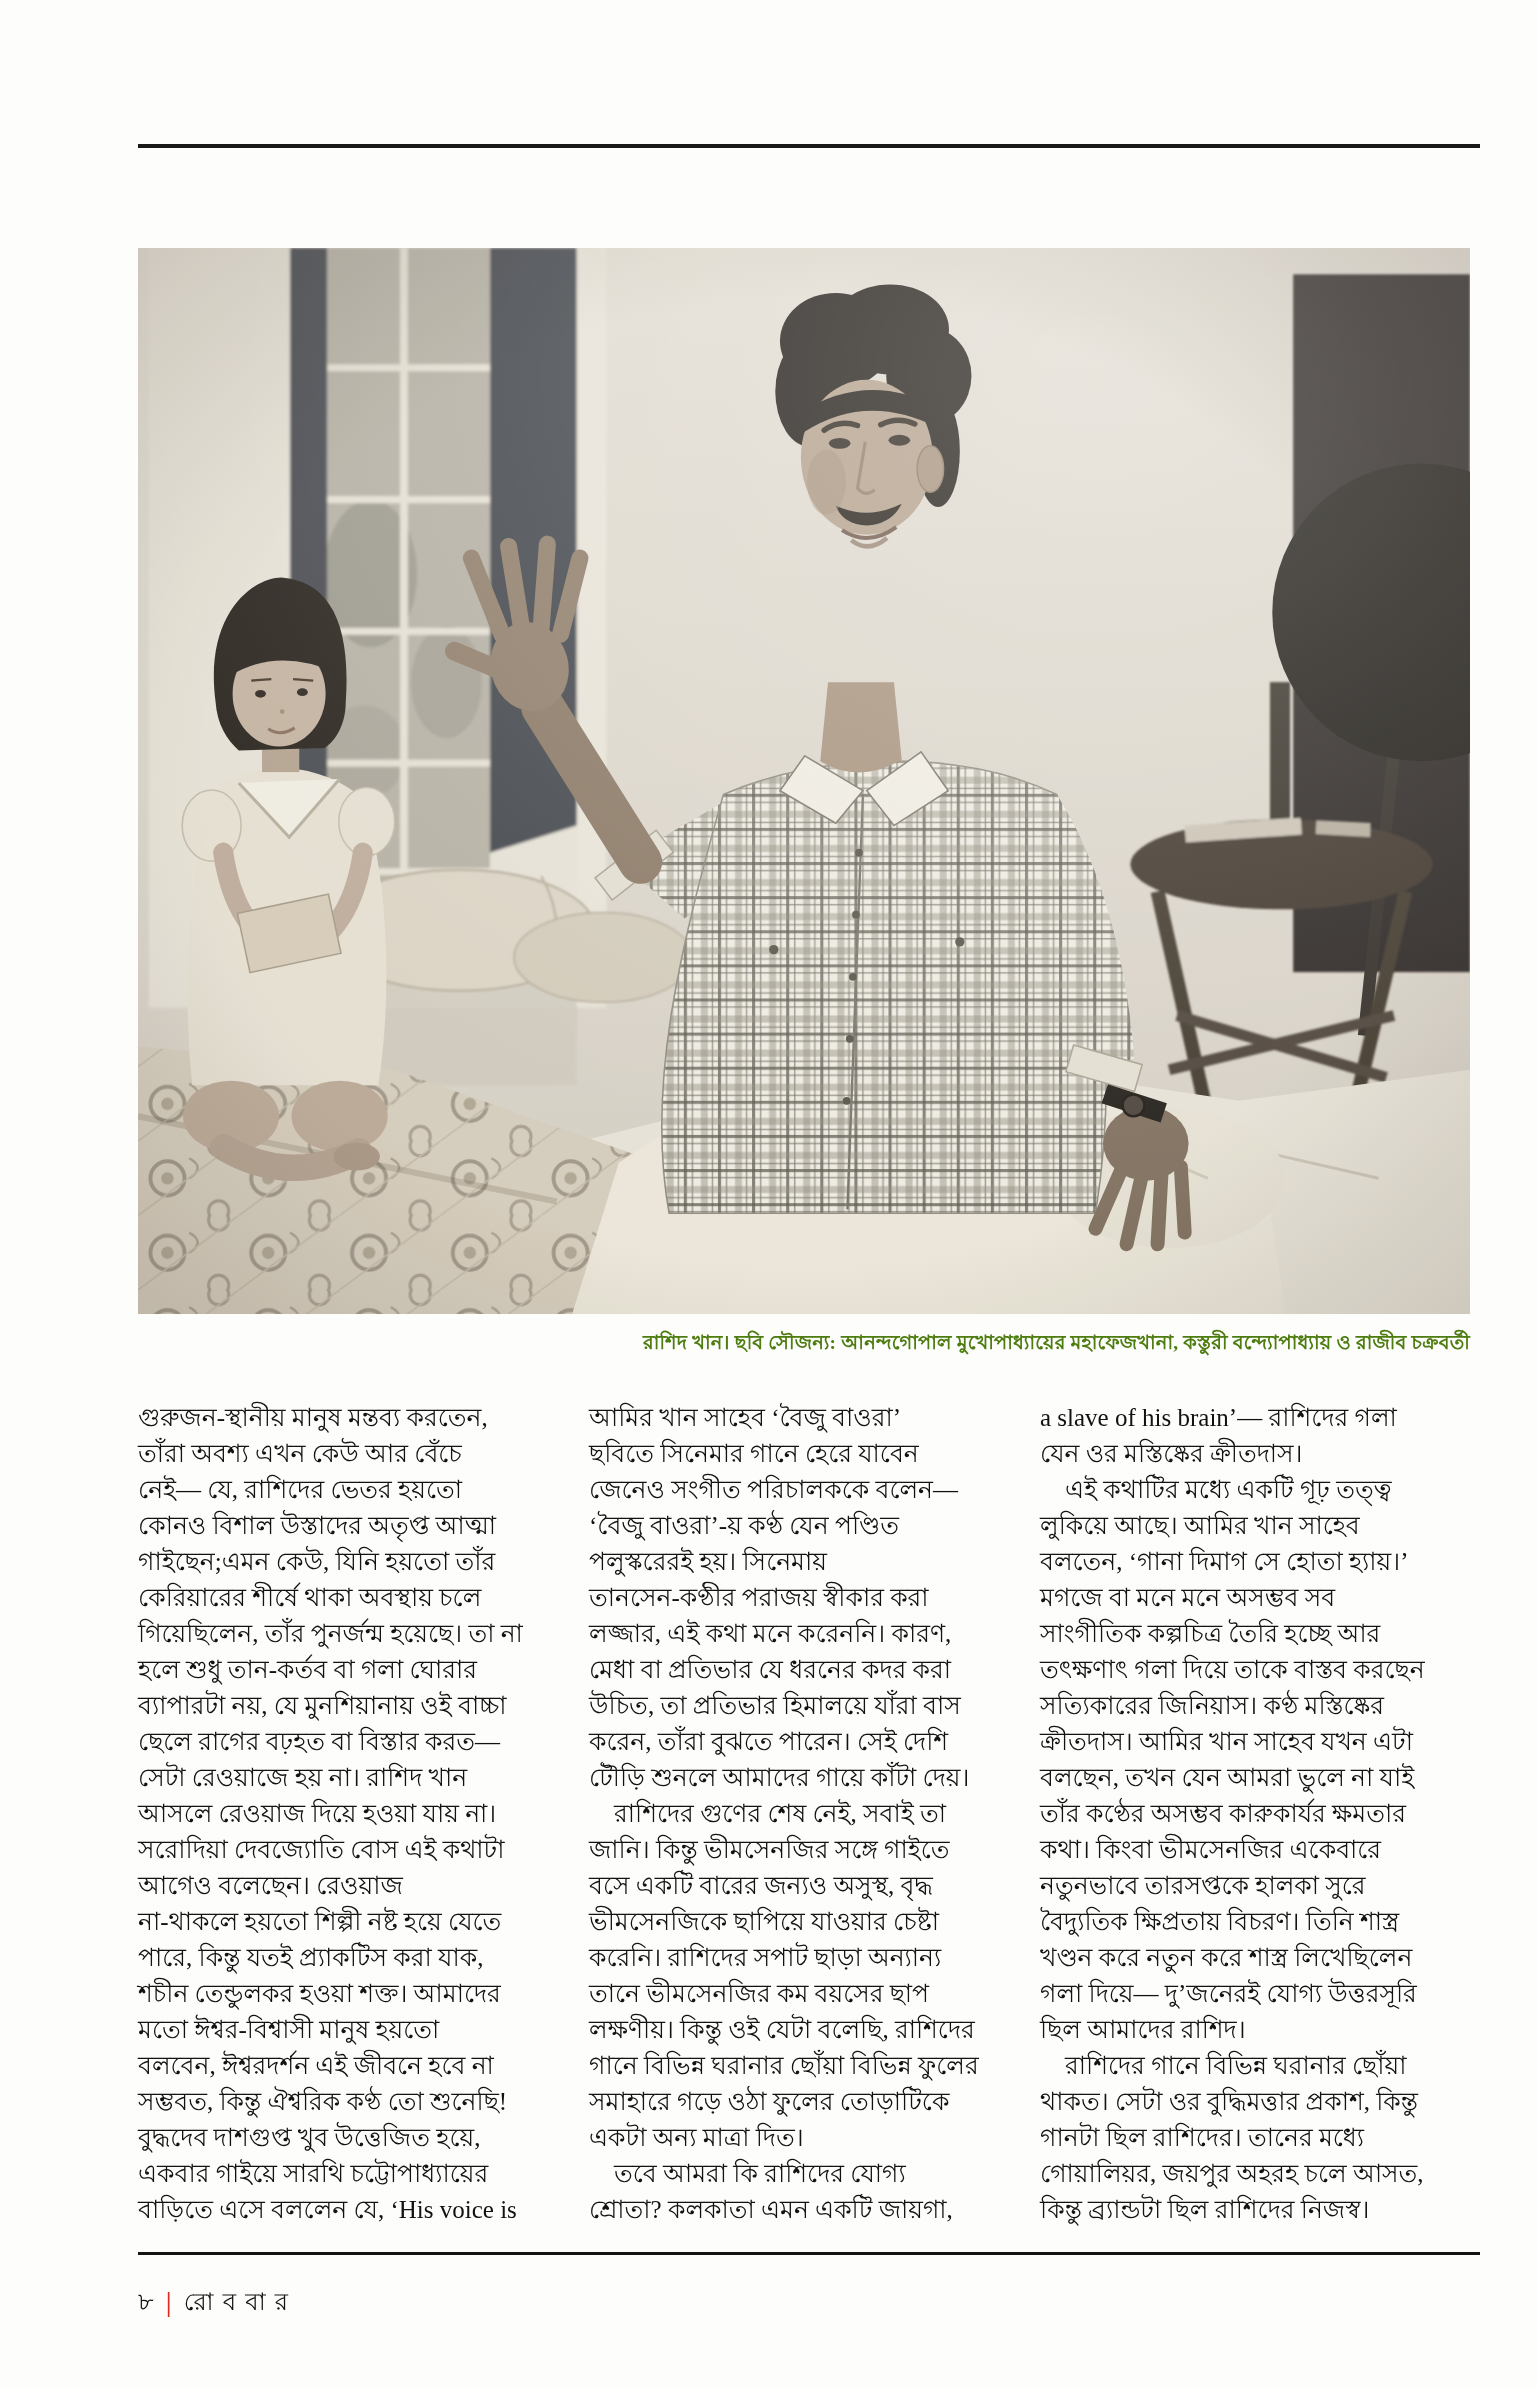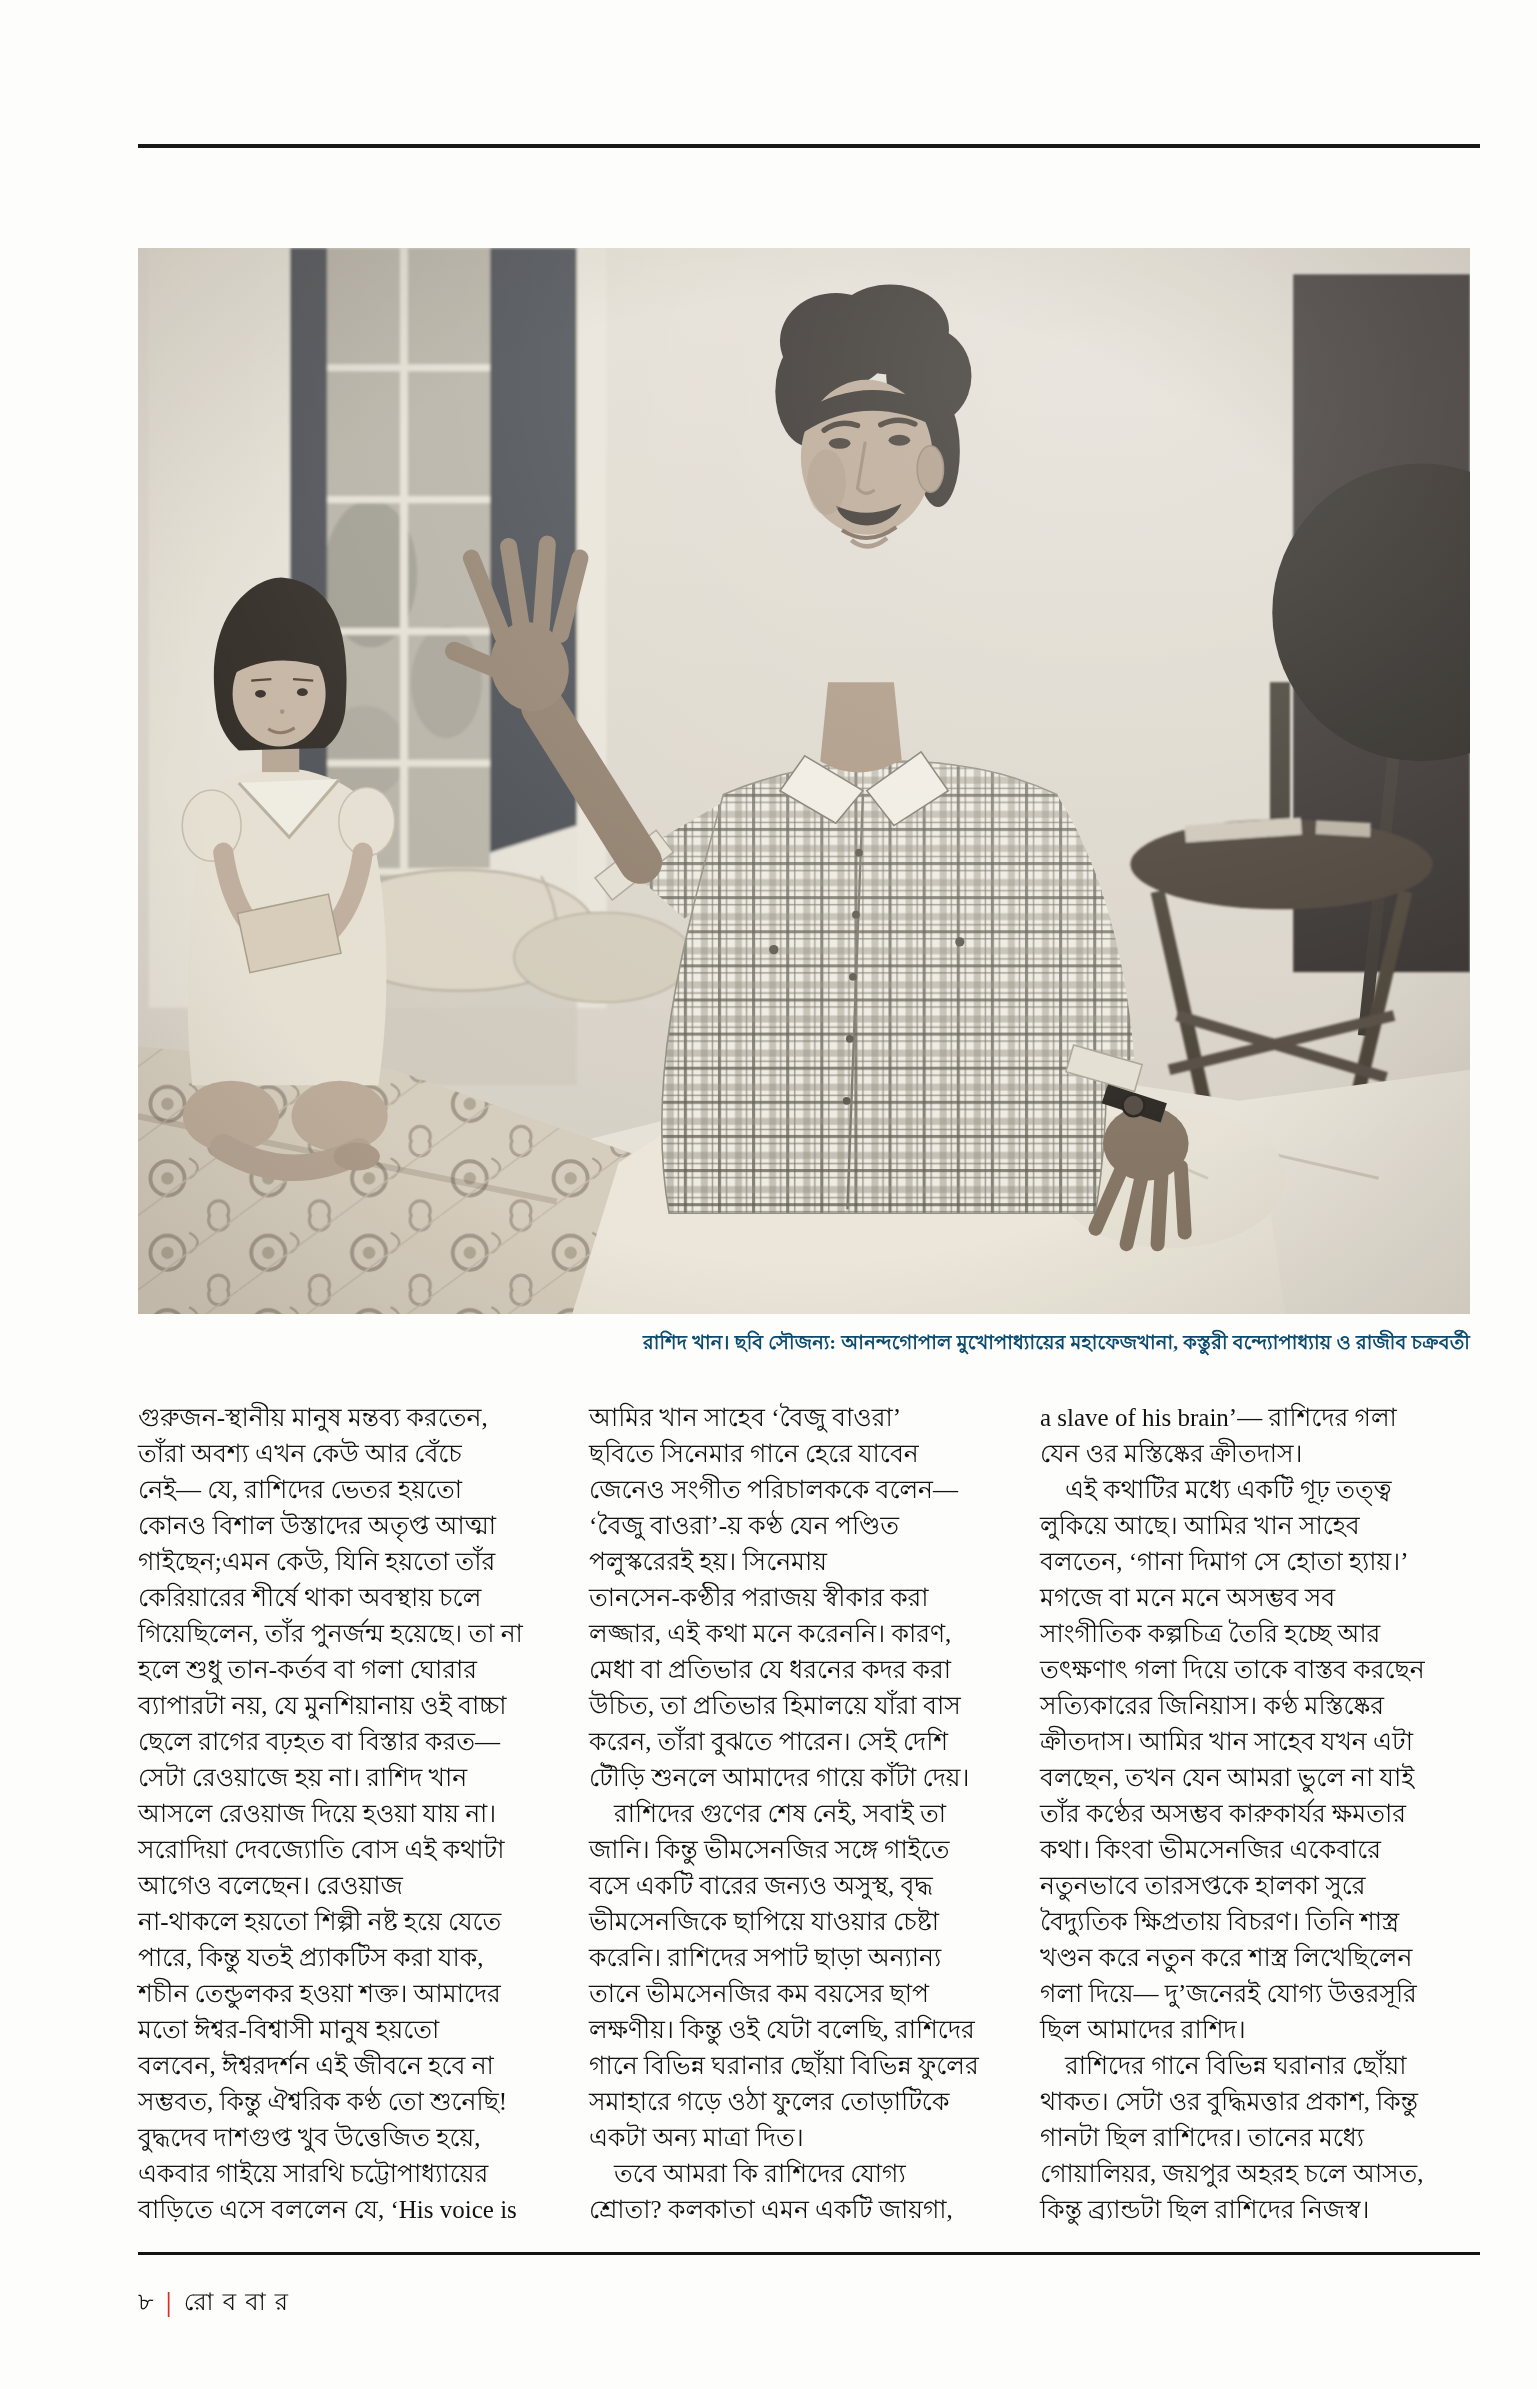--- a/index.html
+++ b/index.html
@@ -16,21 +16,21 @@
     position:absolute;left:138px;top:144px;width:1342px;height:3.9px;
     background:#191919;
   }
   .photo{
     position:absolute;left:138px;top:248px;width:1332px;height:1066px;
     overflow:hidden;background:#ddd8cf;
   }
   .photo svg{display:block;width:100%;height:100%;}
   .caption{
     position:absolute;left:138px;top:1328px;width:1332px;
-    text-align:right;font-size:19.4px;font-weight:bold;color:#0c4a6e;
+    text-align:right;font-size:19.4px;font-weight:bold;color:#4d7c0f;
     letter-spacing:0.2px;
   }
   .columns{
     position:absolute;left:138px;top:1400px;display:flex;gap:51px;
   }
   .col{width:400px;}
   .tline{
     height:36px;line-height:36px;font-size:25px;white-space:nowrap;
     color:#121212;
   }

